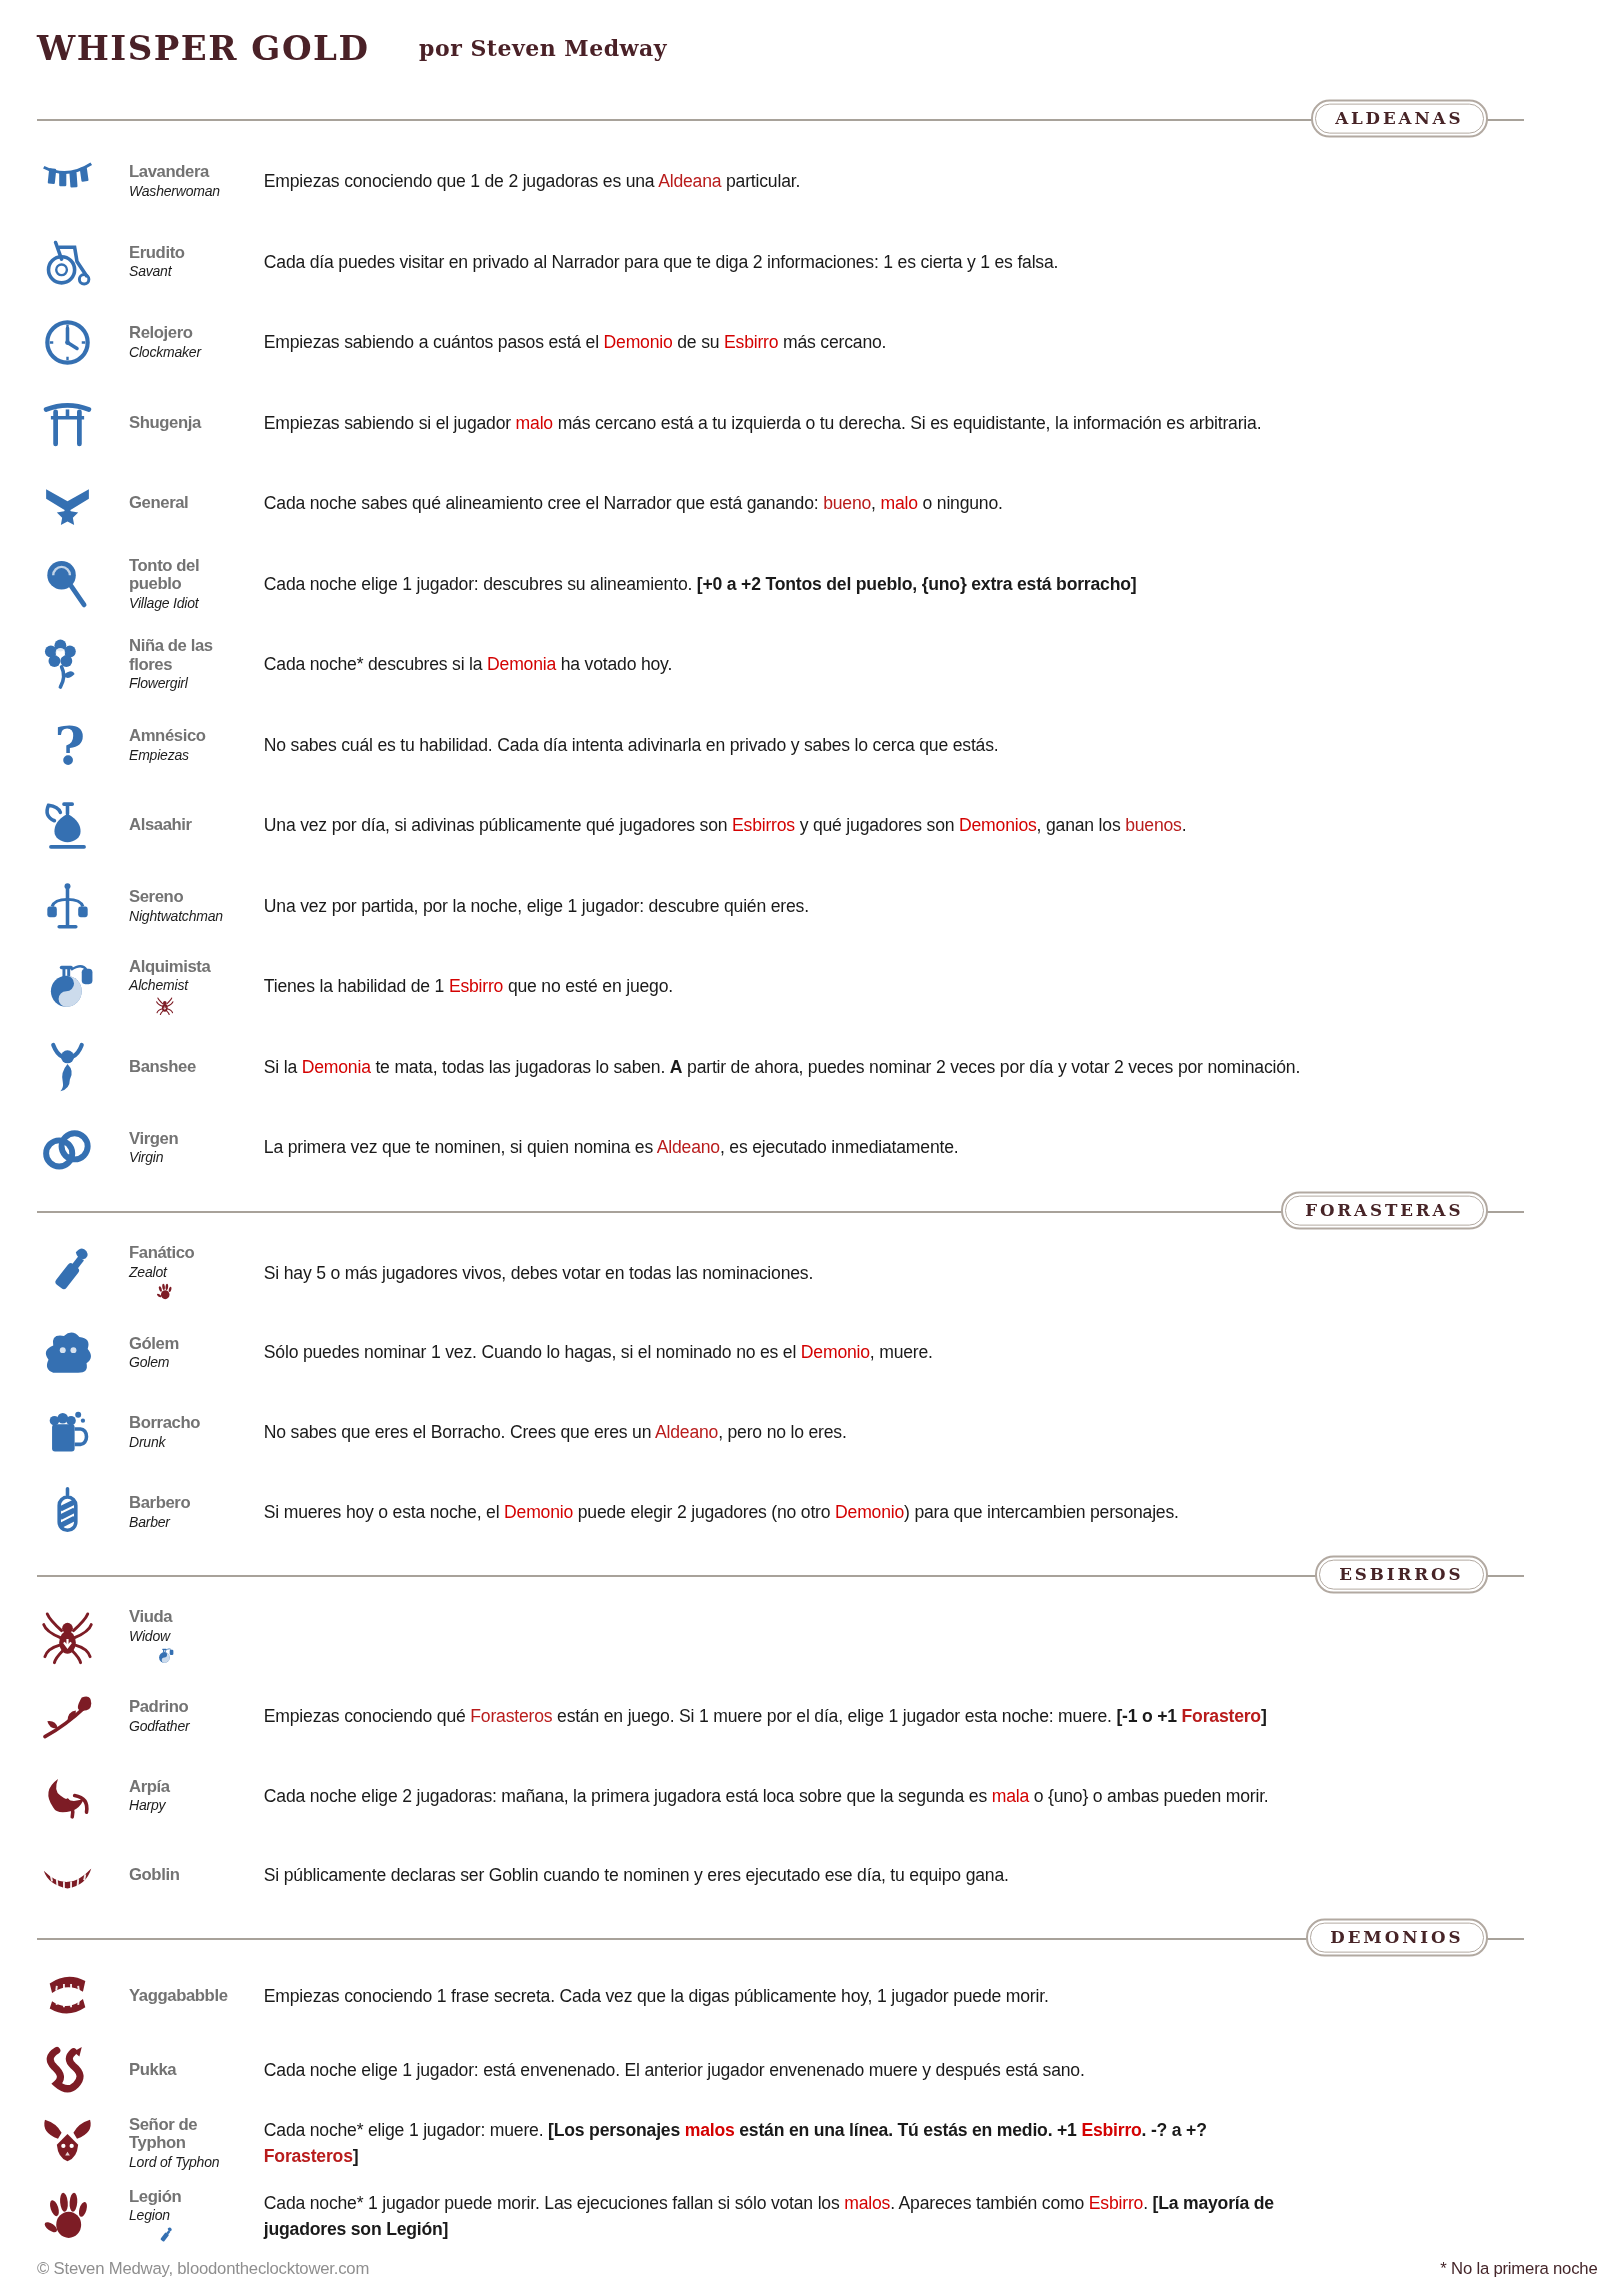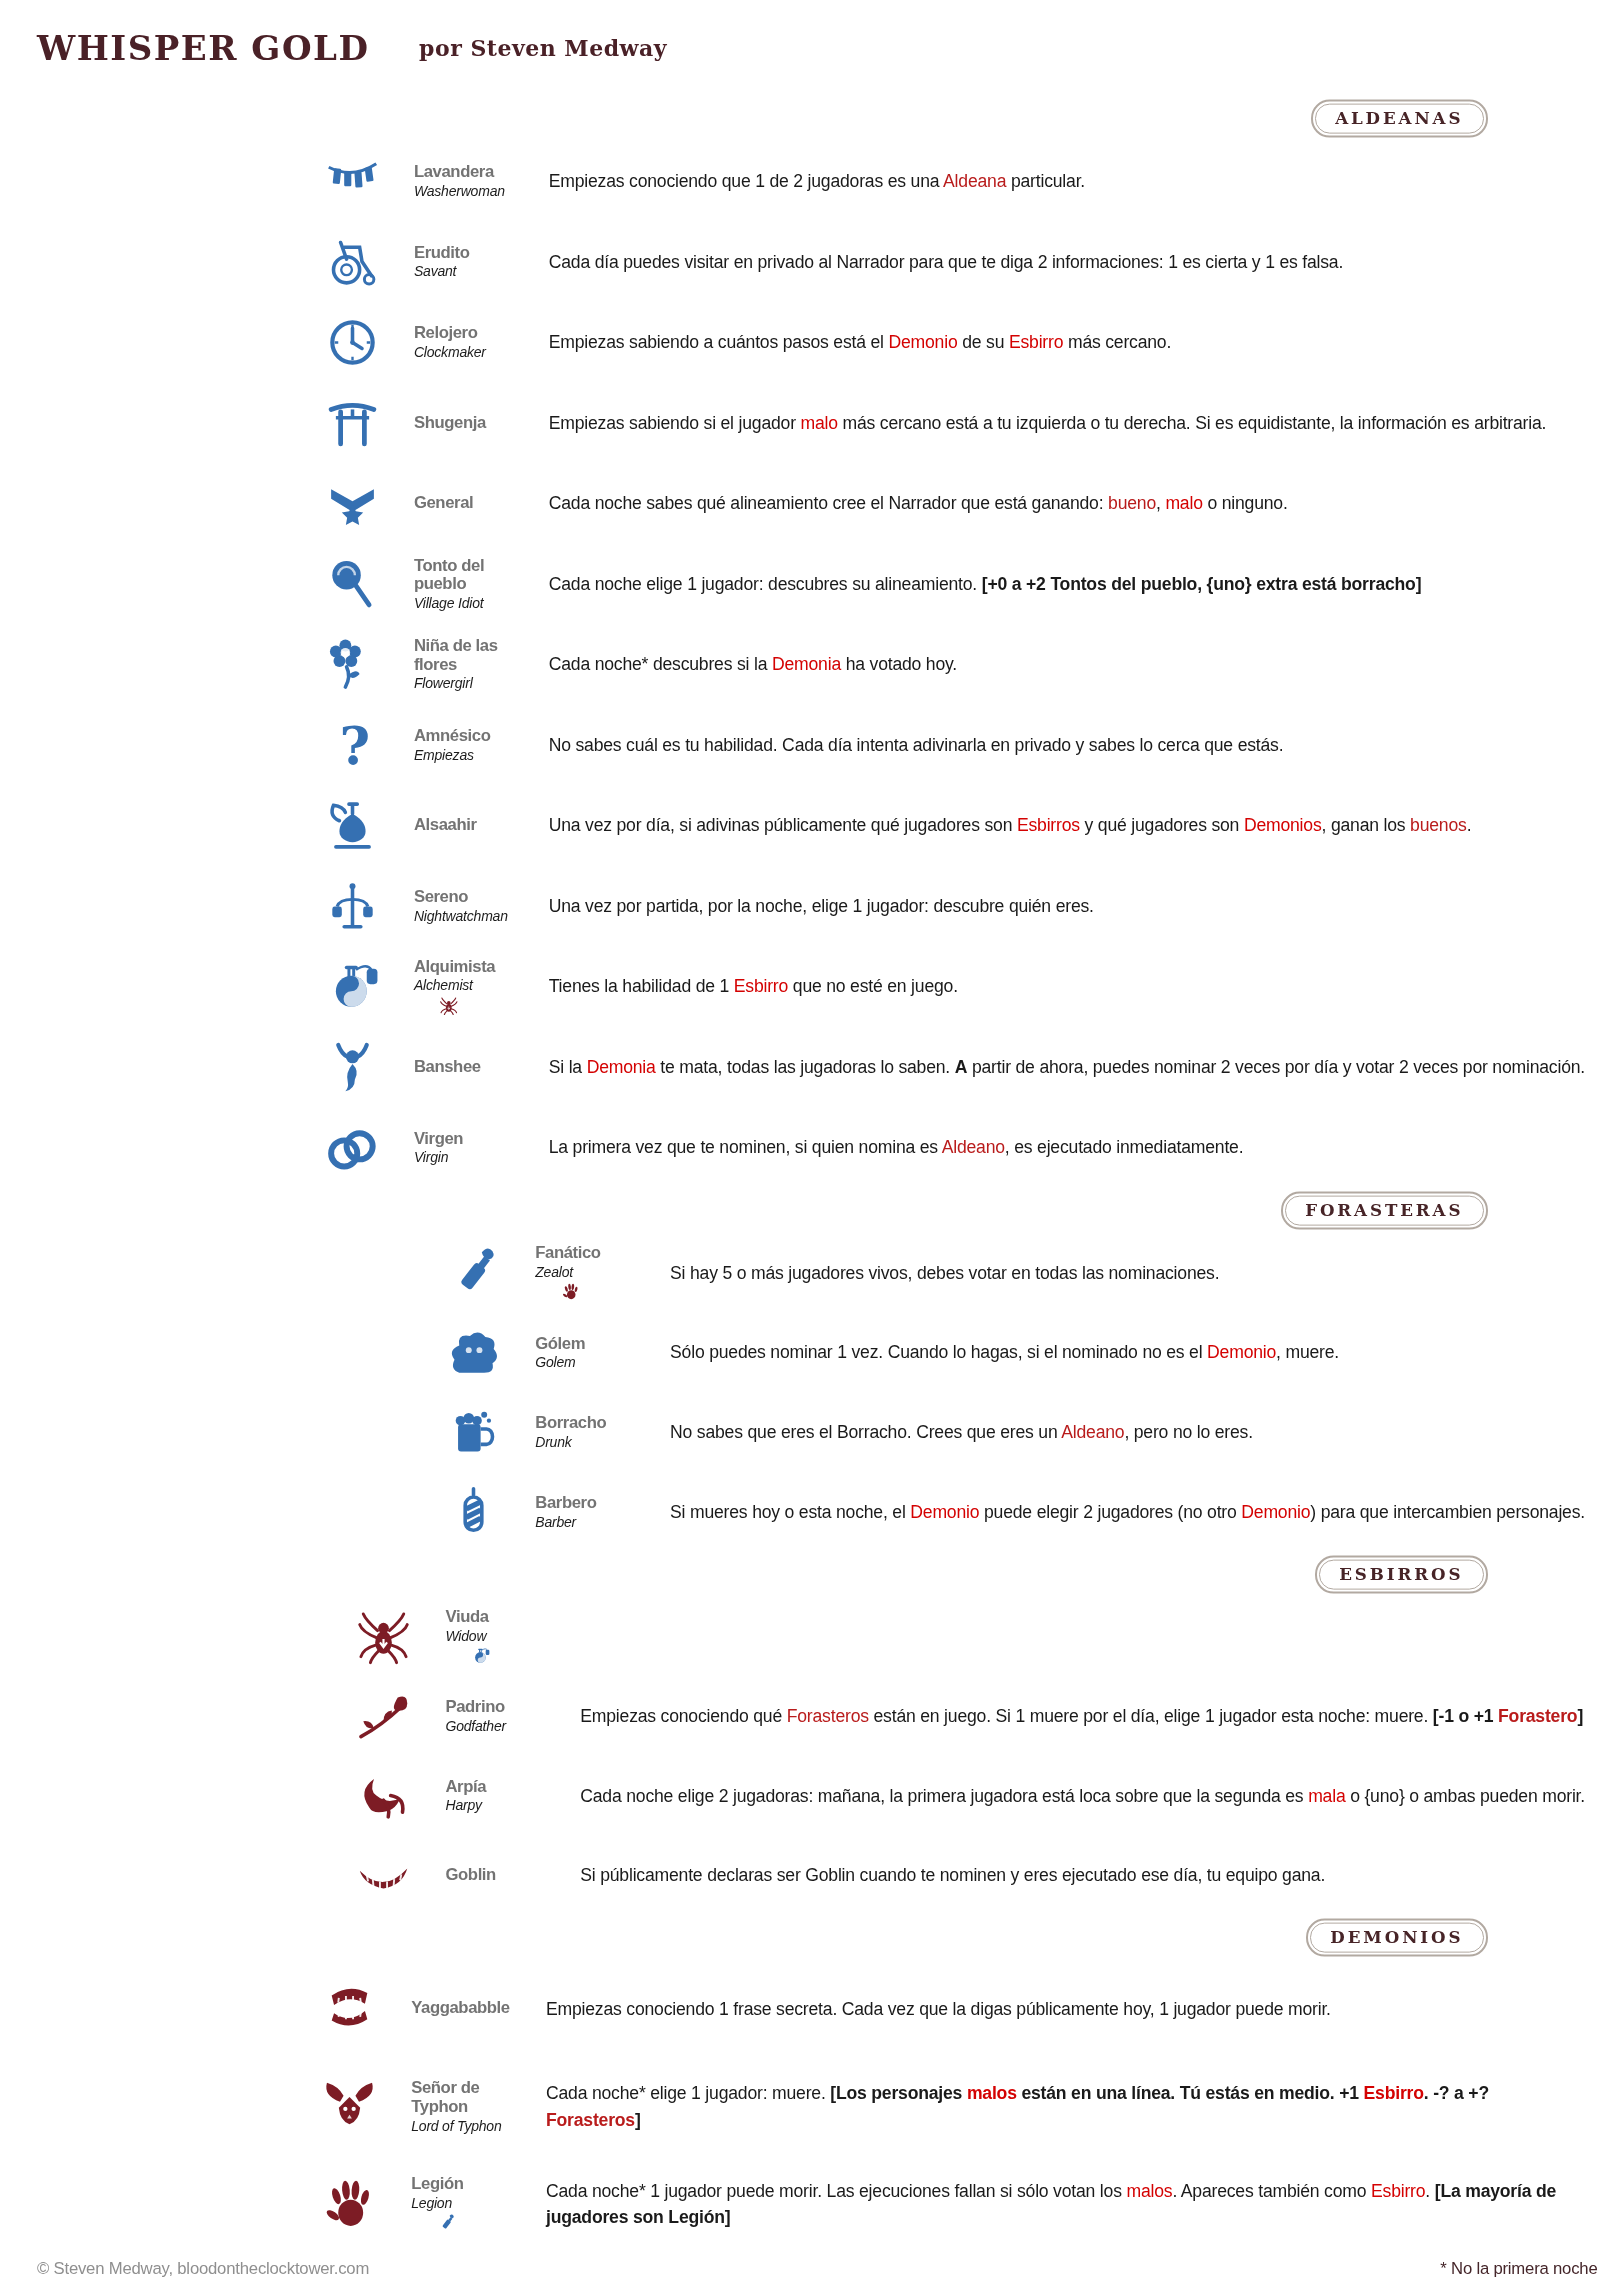--- a/index.html
+++ b/index.html
@@ -12,21 +12,21 @@
   .hdr{height:96px;display:flex;align-items:center;gap:36px;}
   .title{
     font-family:"DejaVu Serif",serif;font-weight:bold;font-size:34px;
     color:#4a2127;letter-spacing:1.5px;
   }
   .byline{
     font-family:"DejaVu Serif",serif;font-weight:bold;font-size:22px;
     color:#4a2127;margin-left:13.7px;letter-spacing:0.5px;
   }
   
-  .section{display:flex;flex-direction:column;align-items:flex-end;}
+  .section{display:flex;flex-direction:column;}
   .s0{height:1092px;} .s1{height:364px;} .s2{height:363px;} .s3{height:338px;}
   .section-header{position:relative;height:45px;flex:none;}
   .section-header .hr{
     position:absolute;left:0;right:61px;top:50%;border-top:2px solid #a8a29a;
   }
   .badge-outer{
     position:absolute;right:97px;top:50%;transform:translateY(-50%);
     background:#fff;border:2px solid #b2a9a1;border-radius:18.6px;padding:2px;
   }
   .badge-inner{
@@ -481,20 +481,32 @@
               </svg>
             </div>
             <div class="ncell">
               <div class="cname">Yaggababble</div>
             </div>
             <div class="acell"><span>Empiezas conociendo 1 frase secreta. Cada vez que la digas públicamente hoy, 1 jugador puede morir.</span></div>
           </div>
           <div class="row">
             <div class="icell ic-evil">
               <svg viewBox="0 0 48 48" xmlns="http://www.w3.org/2000/svg">
+                <path d="M15 8 Q5 14 13 22 Q22 30 15 36 Q24 44 31 37 Q39 29 29 21 Q22 15 29 9" fill="none" stroke="currentColor" stroke-width="6" stroke-linecap="round"></path>
+                <path d="M29 9 l7 -4 -2 8 Z" fill="currentColor"></path>
+              </svg>
+            </div>
+            <div class="ncell">
+              <div class="cname">Pukka</div>
+            </div>
+            <div class="acell"><span>Cada noche elige 1 jugador: está envenenado. El anterior jugador envenenado muere y después está sano.</span></div>
+          </div>
+          <div class="row">
+            <div class="icell ic-evil">
+              <svg viewBox="0 0 48 48" xmlns="http://www.w3.org/2000/svg">
                 <path d="M24 16 L15 25 Q16 36 24 39 Q32 36 33 25 Z" fill="currentColor"></path>
                 <path d="M16 20 Q2 15 5 4 Q15 7 19 15 Z M32 20 Q46 15 43 4 Q33 7 29 15 Z" fill="currentColor"></path>
                 <circle cx="20.5" cy="26" r="1.8" fill="#fff"></circle>
                 <circle cx="27.5" cy="26" r="1.8" fill="#fff"></circle>
                 <path d="M24 31 l-2 3 h4 Z" fill="#fff" opacity="0.8"></path>
               </svg>
             </div>
             <div class="ncell">
               <div class="cname">Señor de Typhon</div>
               <div class="csub">Lord of Typhon</div>

